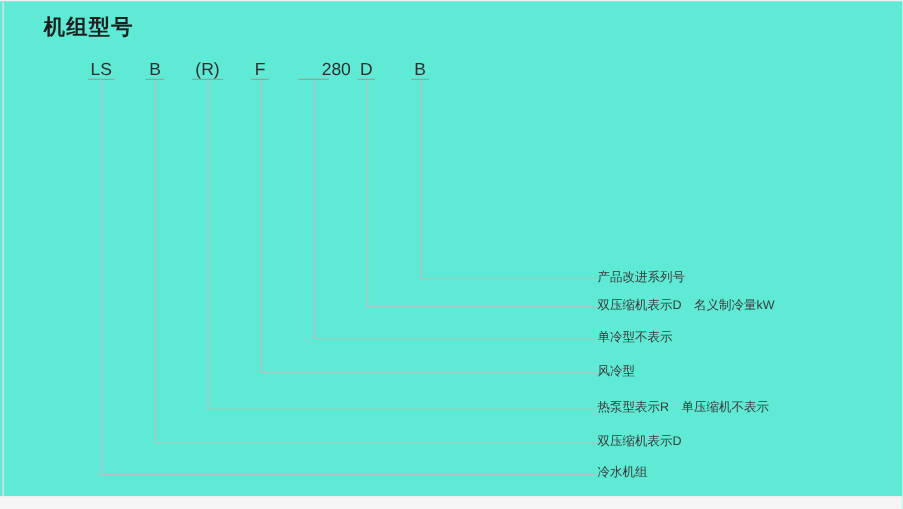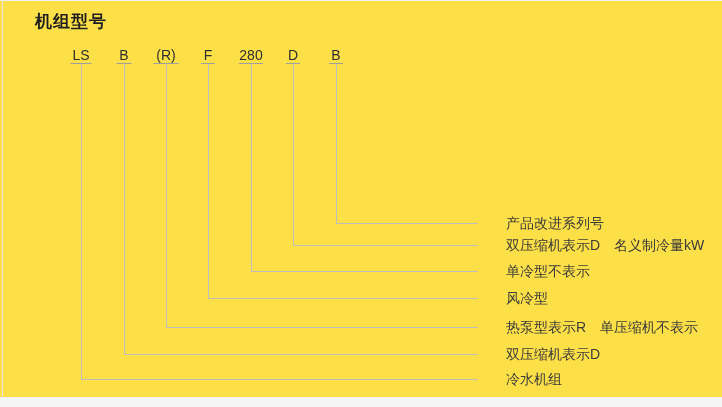--- a/index.html
+++ b/index.html
@@ -5,21 +5,21 @@
   html, body {
     margin: 0;
     padding: 0;
     background: #ffffff;
     font-family: "Liberation Sans", "DejaVu Sans", sans-serif;
   }
   .page {
     position: relative;
     width: 722px;
     height: 407px;
-    background: #fde047;
+    background: #5eead4;
     overflow: hidden;
     border-top: 1px solid #f0eff0;
   }
   .left-hairline {
     position: absolute;
     left: 2px;
     top: 0;
     width: 1px;
     height: 396px;
     background: #e7e4e7;
@@ -55,23 +55,23 @@
     width: 1px;
     background: #bdbdbd;
   }
   .hline {
     position: absolute;
     height: 1px;
     background: #bdbdbd;
   }
   .meaning-label {
     position: absolute;
-    left: 506px;
+    left: 478px;
     transform: translateY(-50%);
-    font-size: 14px;
+    font-size: 10px;
     line-height: 16px;
     color: #3a3a3a;
     white-space: nowrap;
   }
   .bottom-strip {
     position: absolute;
     left: 0;
     top: 396px;
     width: 722px;
     height: 11px;
@@ -107,21 +107,21 @@
     <div class="vline" style="left:166px; height:263px"></div>
     <div class="hline" style="left:166px; top:326px; width:312px"></div>
     <div class="meaning-label" style="top:326px">热泵型表示R　单压缩机不表示</div>
 
     <span class="code-label" style="left:208px">F</span>
     <div class="code-underline" style="left:208px; width:14px"></div>
     <div class="vline" style="left:208px; height:234px"></div>
     <div class="hline" style="left:208px; top:297px; width:270px"></div>
     <div class="meaning-label" style="top:297px">风冷型</div>
 
-    <span class="code-label" style="left:251px">280</span>
+    <span class="code-label" style="left:269px">280</span>
     <div class="code-underline" style="left:251px; width:24px"></div>
     <div class="vline" style="left:251px; height:207px"></div>
     <div class="hline" style="left:251px; top:270px; width:227px"></div>
     <div class="meaning-label" style="top:270px">单冷型不表示</div>
 
     <span class="code-label" style="left:293px">D</span>
     <div class="code-underline" style="left:293px; width:14px"></div>
     <div class="vline" style="left:293px; height:181px"></div>
     <div class="hline" style="left:293px; top:244px; width:185px"></div>
     <div class="meaning-label" style="top:244px">双压缩机表示D　名义制冷量kW</div>

